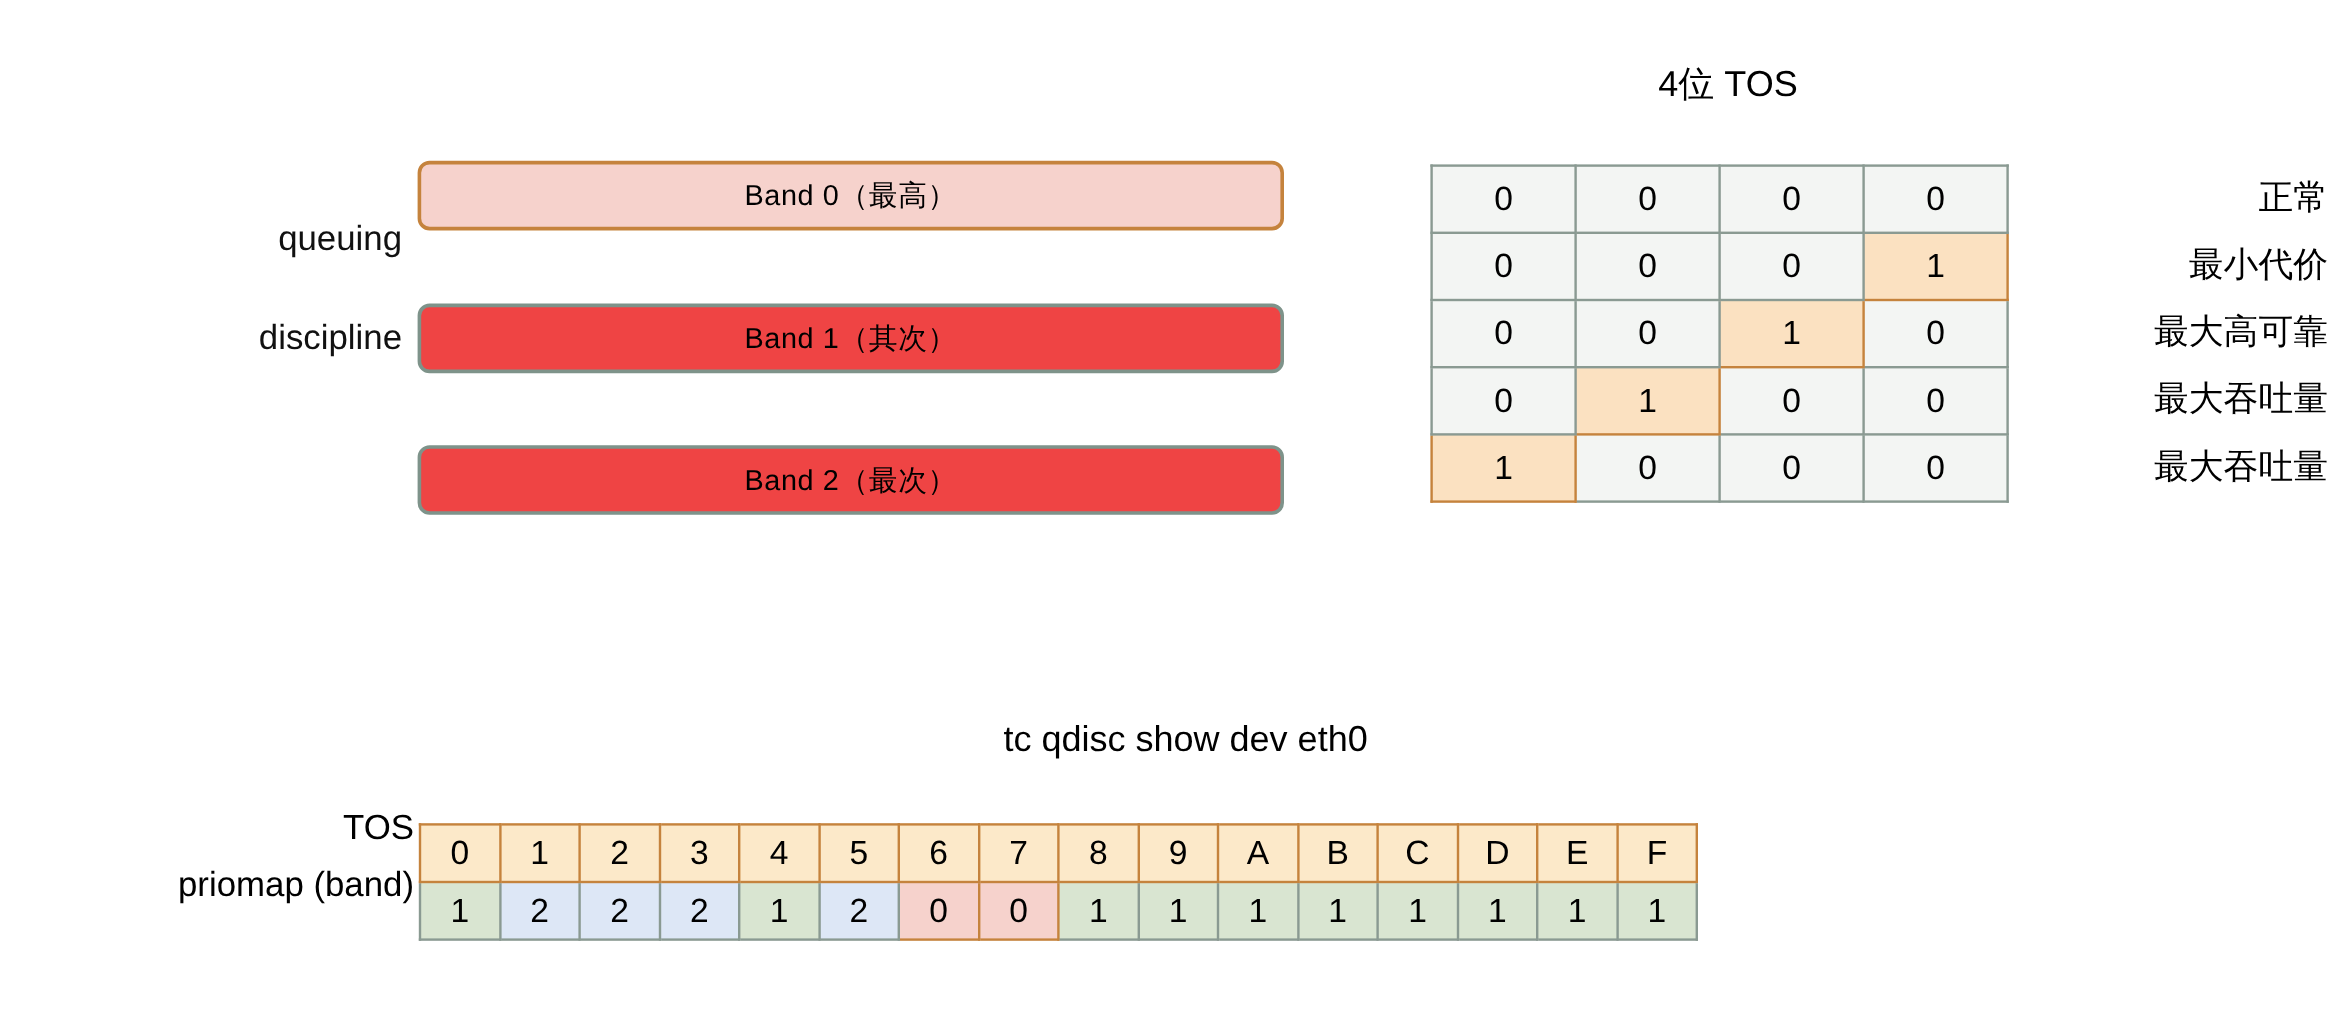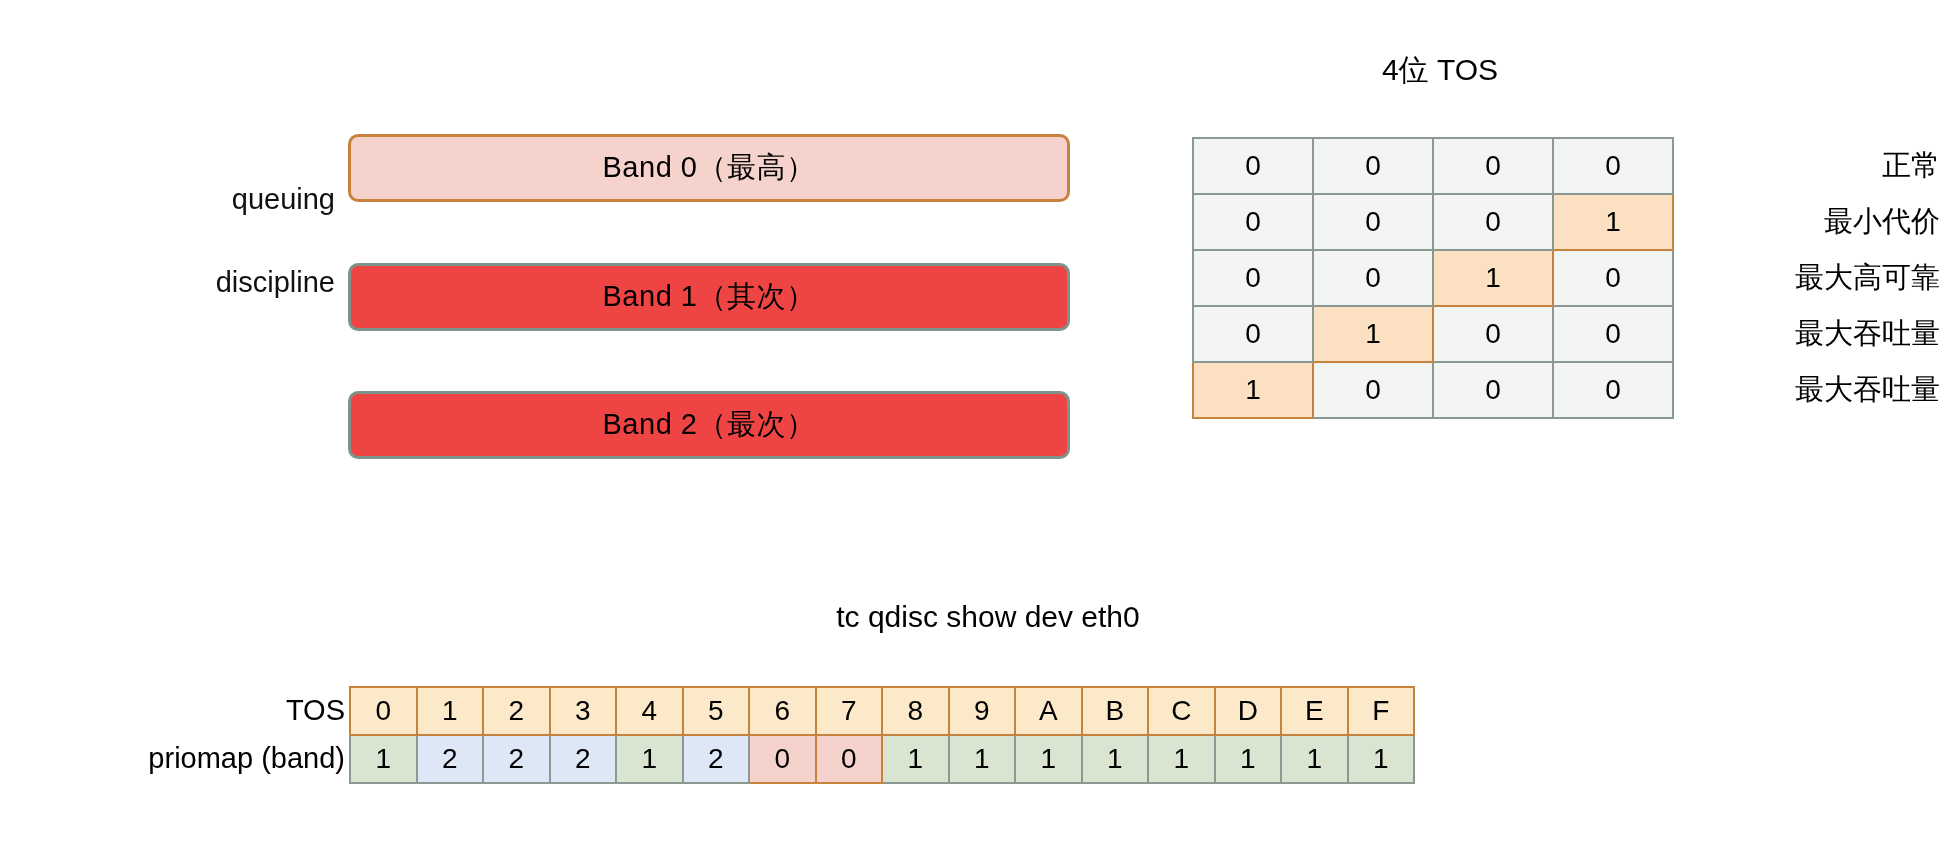--- a/index.html
+++ b/index.html
@@ -34,26 +34,26 @@
   .qdisc-label.l1 { margin-bottom: 54px; }
 
   
   .bands {
     position: absolute;
     left: 348px;
     top: 134px;
     width: 722px;
   }
   .band {
-    height: 68px;
+    height: 58px;
     border-radius: 10px;
     display: flex;
     align-items: center;
     justify-content: center;
-    font-size: 29px;
+    font-size: 24px;
     box-sizing: border-box;
     letter-spacing: 0.5px;
   }
   .band.b0 {
     background: #f6d2cc;
     border: 3px solid #c5833d;
     margin-bottom: 61px;
   }
   .band.b1 {
     background: #d9e5d1;
@@ -117,21 +117,21 @@
     position: absolute;
     left: 588px;
     top: 600px;
     width: 800px;
     text-align: center;
     font-size: 30px;
   }
   .priomap-labels {
     position: absolute;
     left: 40px;
-    top: 686px;
+    top: 666px;
     width: 305px;
     text-align: right;
   }
   .priomap-label {
     height: 48px;
     line-height: 48px;
     font-size: 29px;
     white-space: nowrap;
   }
   .priomap-wrap {

